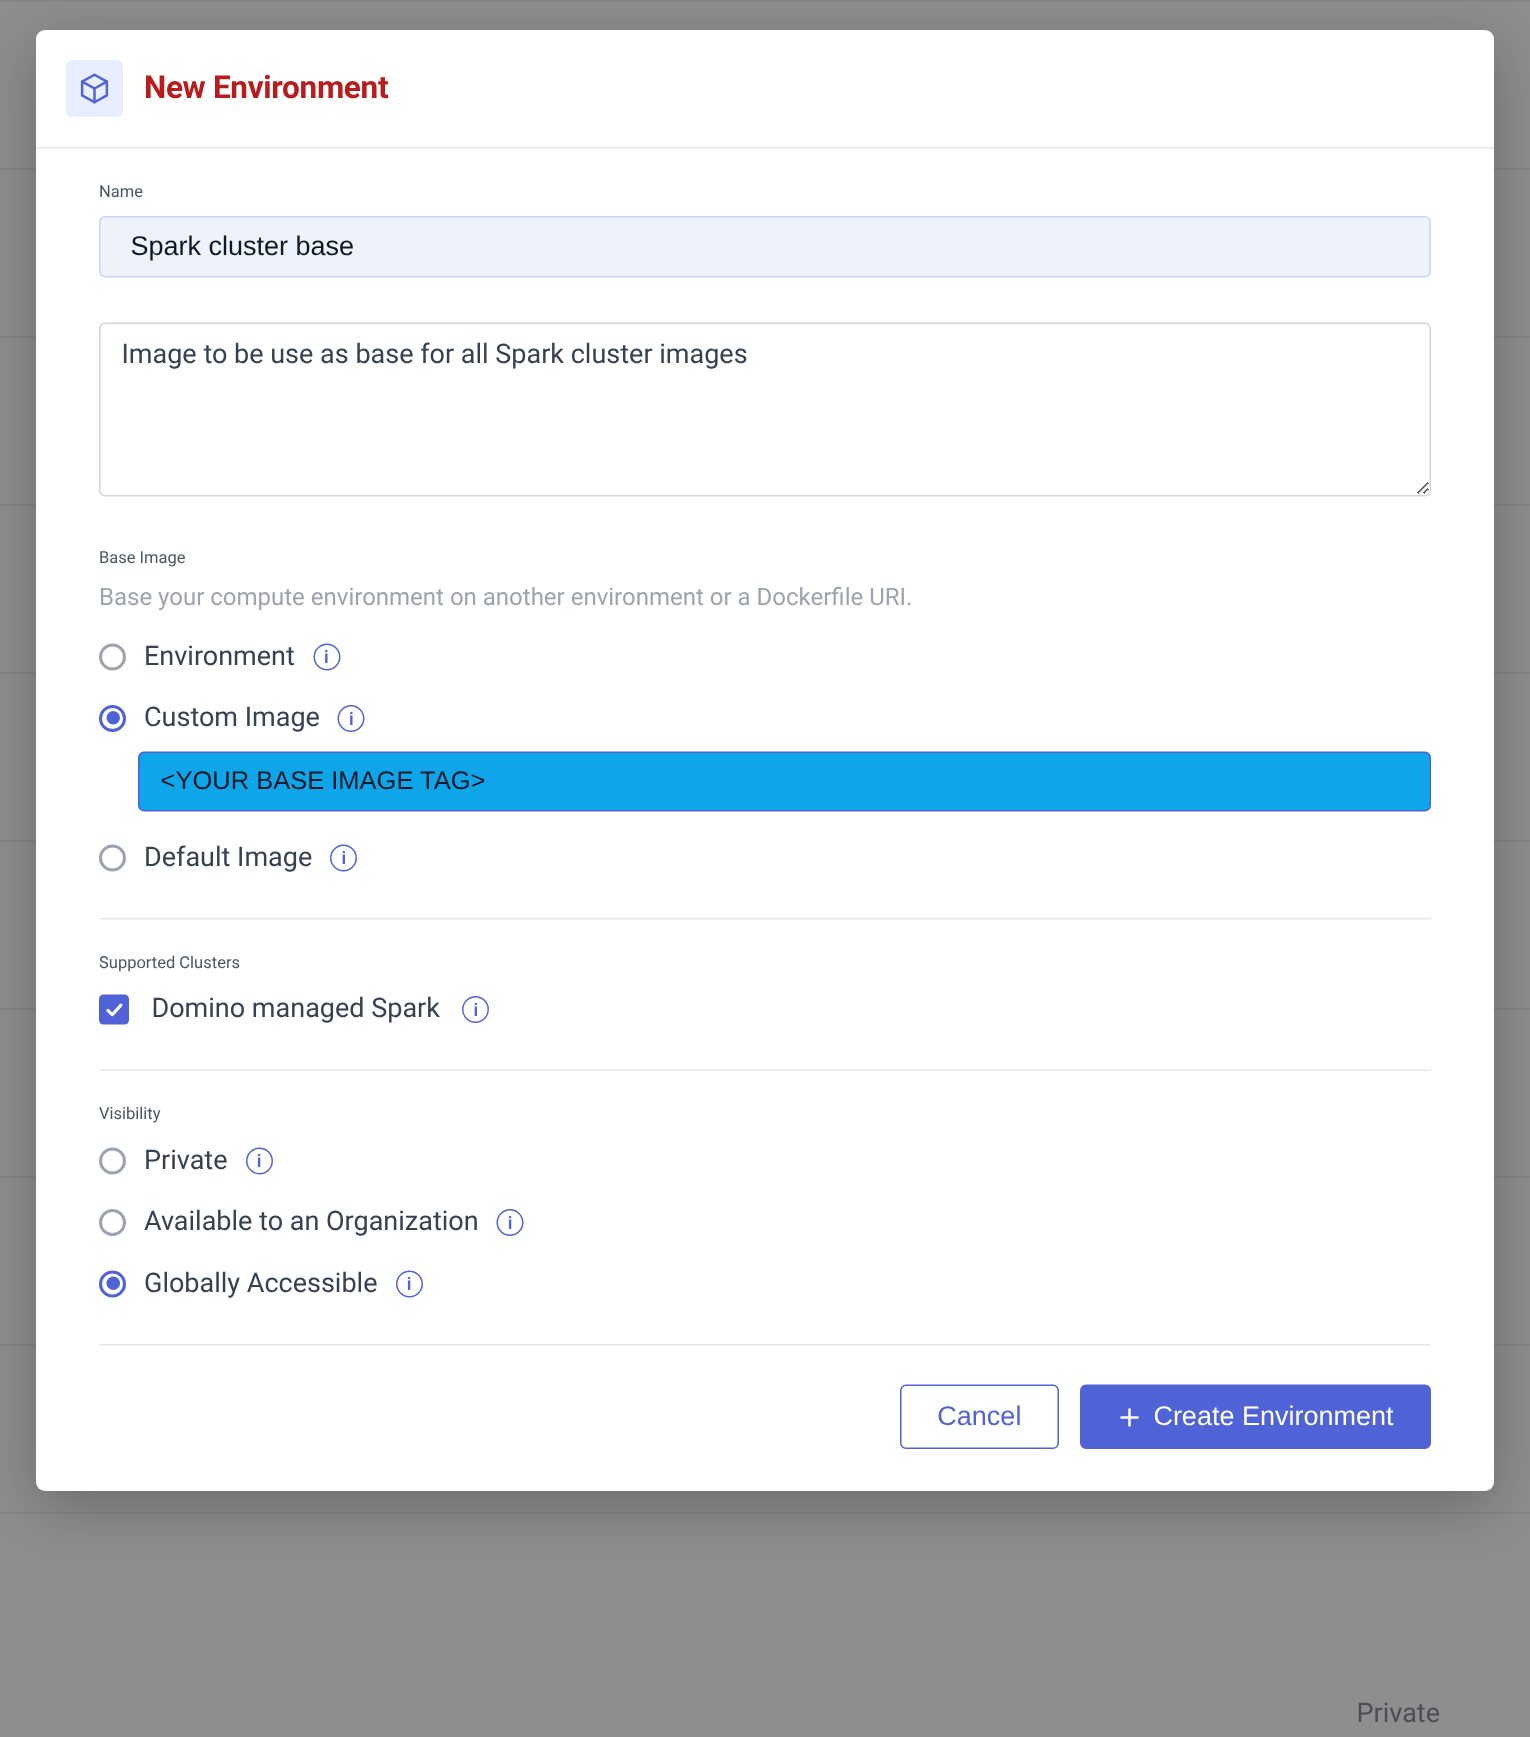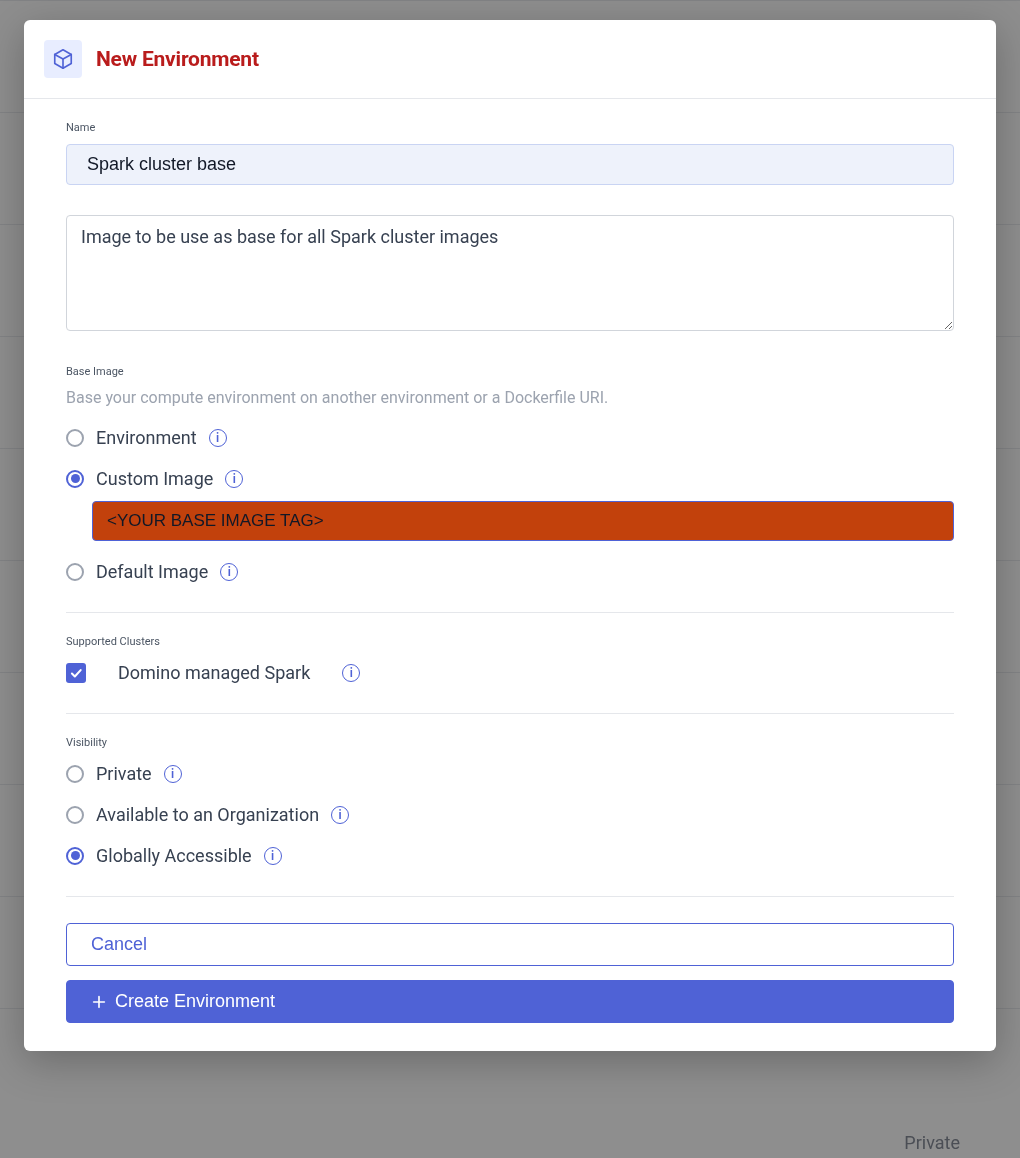--- a/index.html
+++ b/index.html
@@ -143,48 +143,47 @@
     margin-top: 12px;
   }
   .nested-input input {
     width: 100%;
     font-size: 17px;
     padding: 9px 14px;
     border: 1.5px solid #4f62d6;
     border-radius: 4px;
     outline: none;
     color: #111827;
-    background:#c2410c;
+    background:#0ea5e9;
   }
   .divider {
     border: none;
     border-top: 1px solid #e5e7eb;
     margin: 30px 0 22px 0;
   }
   .checkbox-row {
     display:flex; align-items:center;
-    gap: 32px;
+    gap: 15px;
     margin-top: 14px;
     font-size: 18px;
     color: #374151;
   }
   .checkbox {
     width:20px; height:20px;
     border-radius:3px;
     background:#4f62d6;
     display:flex; align-items:center; justify-content:center;
     flex-shrink:0;
   }
   .checkbox svg { stroke:#fff; }
   .footer {
     display:flex;
     justify-content:flex-end;
     gap: 14px;
     padding-top: 26px;
-    flex-direction: column;
   }
   .btn {
     font-size: 18px;
     padding: 10px 24px;
     border-radius: 4px;
     cursor: pointer;
     display:inline-flex;
     align-items:center;
     gap:8px;
     font-weight:500;

